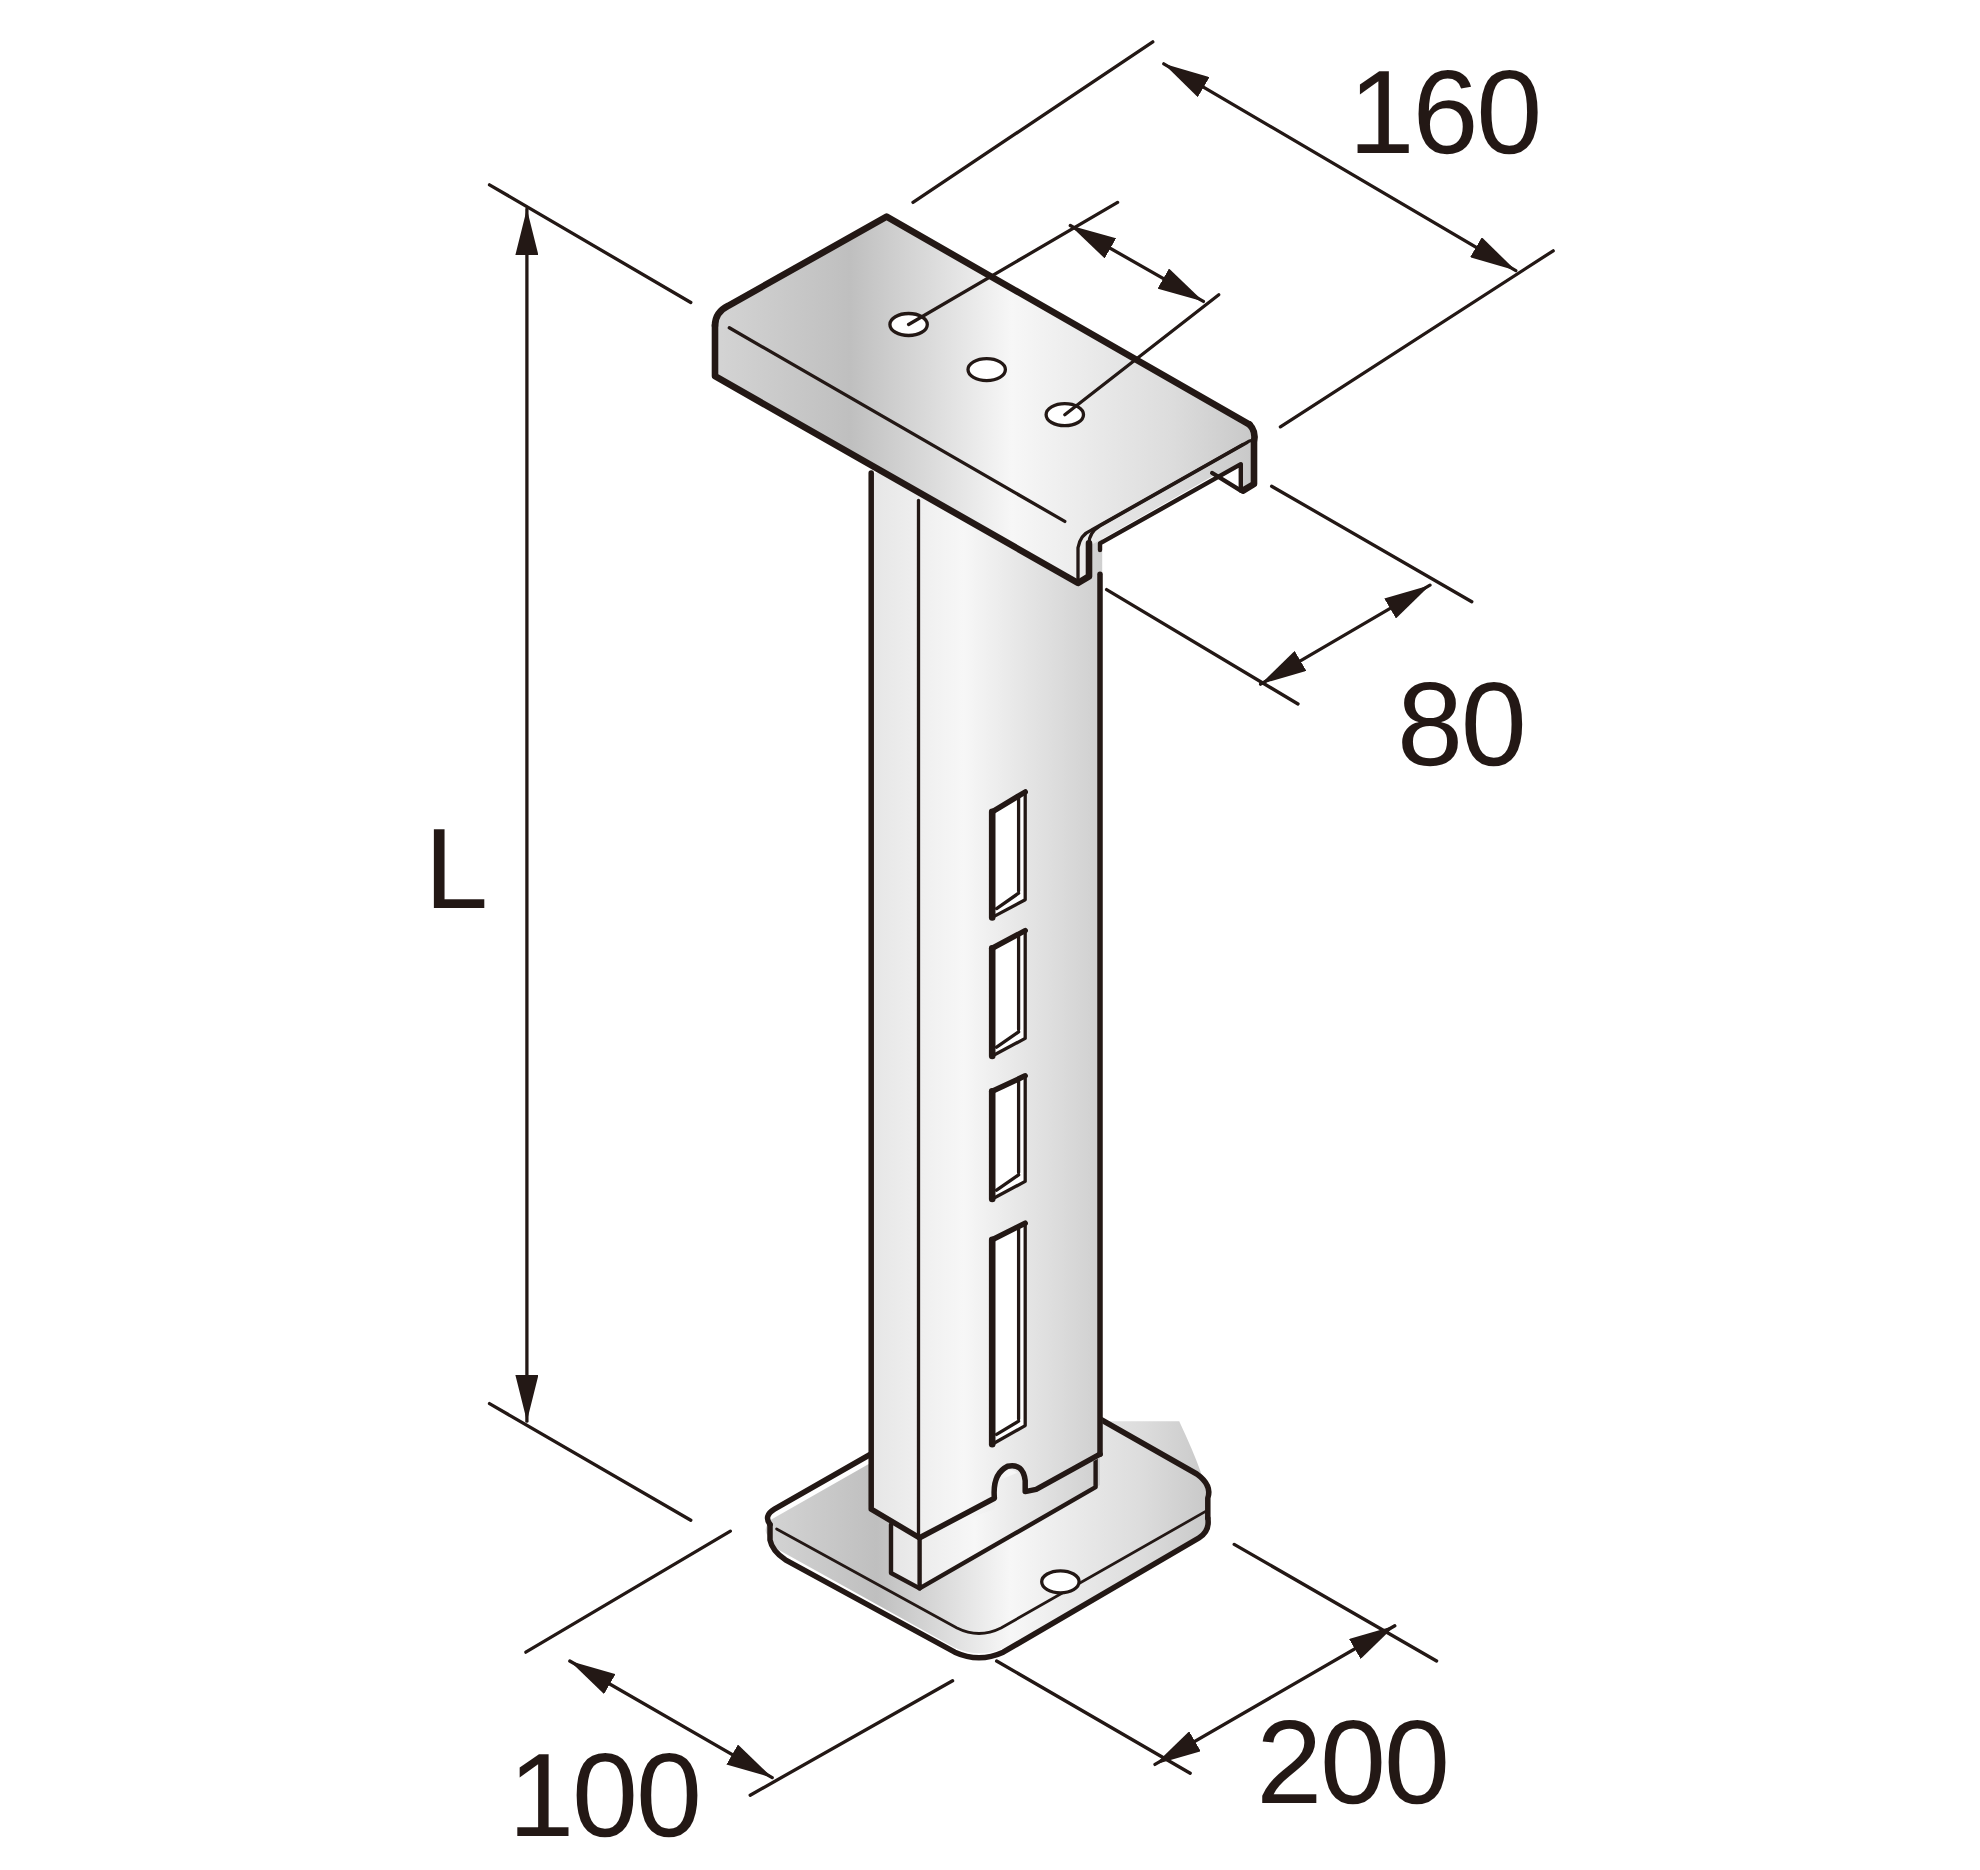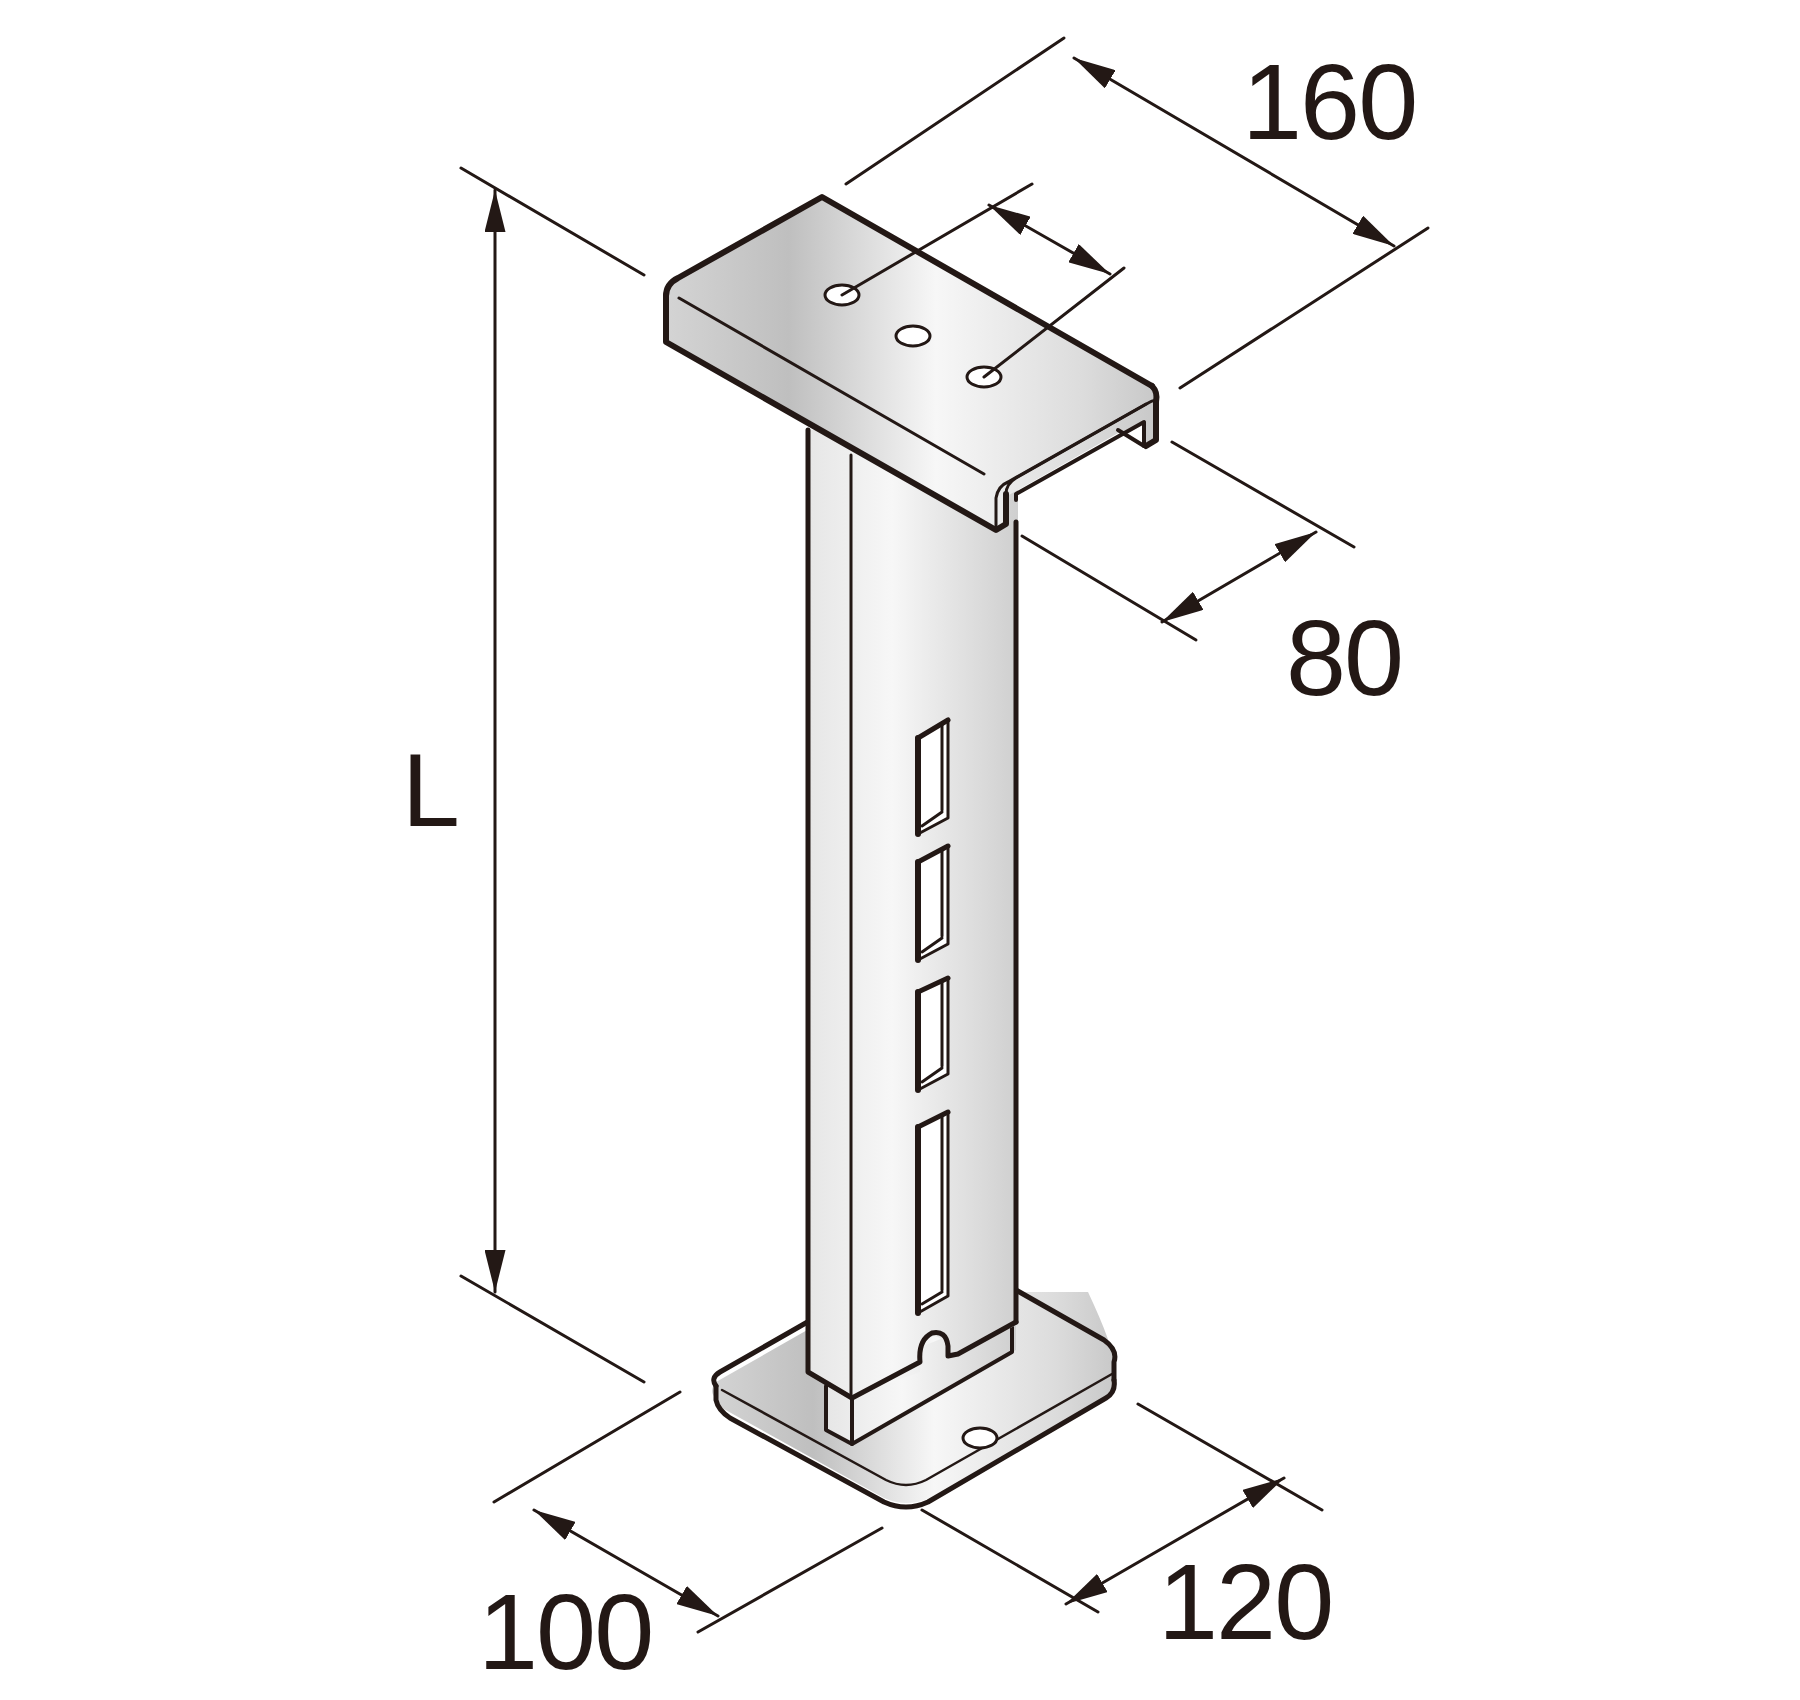--- a/index.html
+++ b/index.html
@@ -1,17 +1,17 @@
 <!DOCTYPE html>
 <html><head>
 <meta charset="utf-8">
 <style>
   html, body { margin: 0; padding: 0; background: #ffffff; }
   body { width: 1800px; height: 1700px; position: relative; overflow: hidden; }
-  #stage { position: absolute; left: 16px; top: 0; width: 1776px; height: 1700px; }
+  #stage { position: absolute; left: 0; top: 0; width: 1776px; height: 1700px; }
   .dim-label {
     position: absolute;
     font-family: "Liberation Sans", sans-serif;
     color: #231815;
     line-height: 1;
     letter-spacing: -2px;
     white-space: nowrap;
   }
   .lbl-big { font-size: 108px; }
   .lbl-L { font-size: 104px; }
@@ -147,14 +147,14 @@
         <path d="M1050,1604 L1268,1478" stroke-width="3" marker-start="url(#arrow)" marker-end="url(#arrow)"></path>
       </g>
     </g>
   </svg>
 
   
   <div class="dim-label lbl-big" style="left:1226px; top:48px;">160</div>
   <div class="dim-label lbl-big" style="left:1258px; top:604px;margin-left:12px;">80</div>
   <div class="dim-label lbl-L" style="left:386px; top:738px;">L</div>
   <div class="dim-label lbl-big" style="left:462px; top:1578px;text-align:center;">100</div>
-  <div class="dim-label lbl-big" style="left:1142px; top:1548px;">120</div>
+  <div class="dim-label lbl-big" style="left:1142px; top:1548px;">200</div>
 </div>
 
 </body></html>

